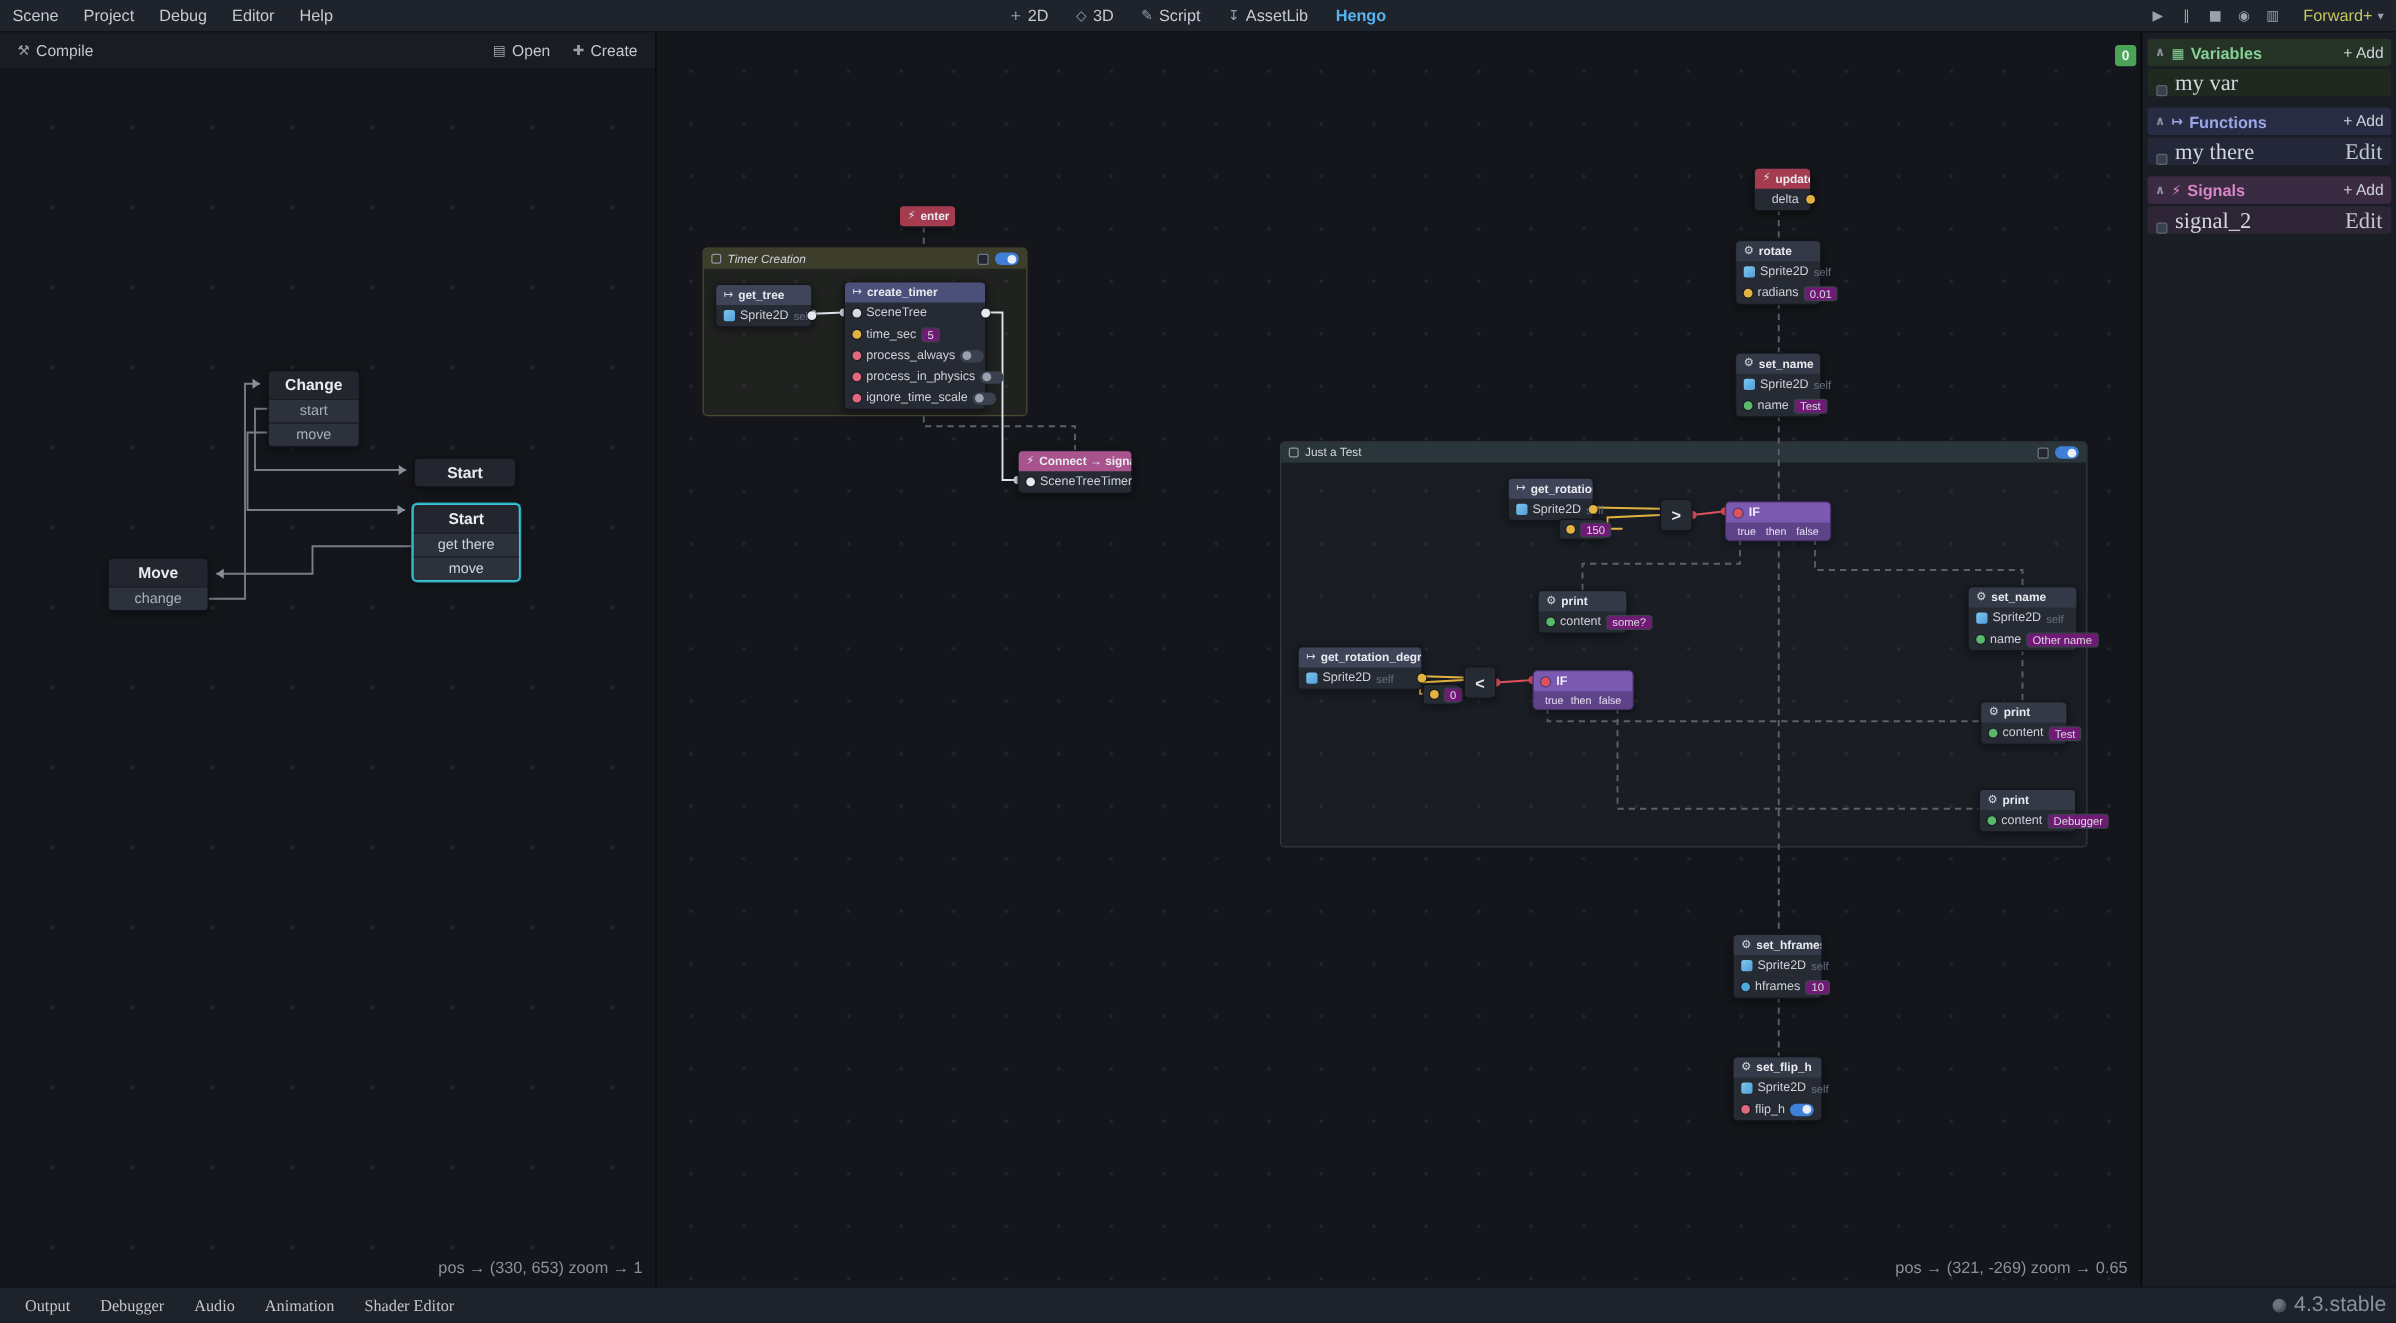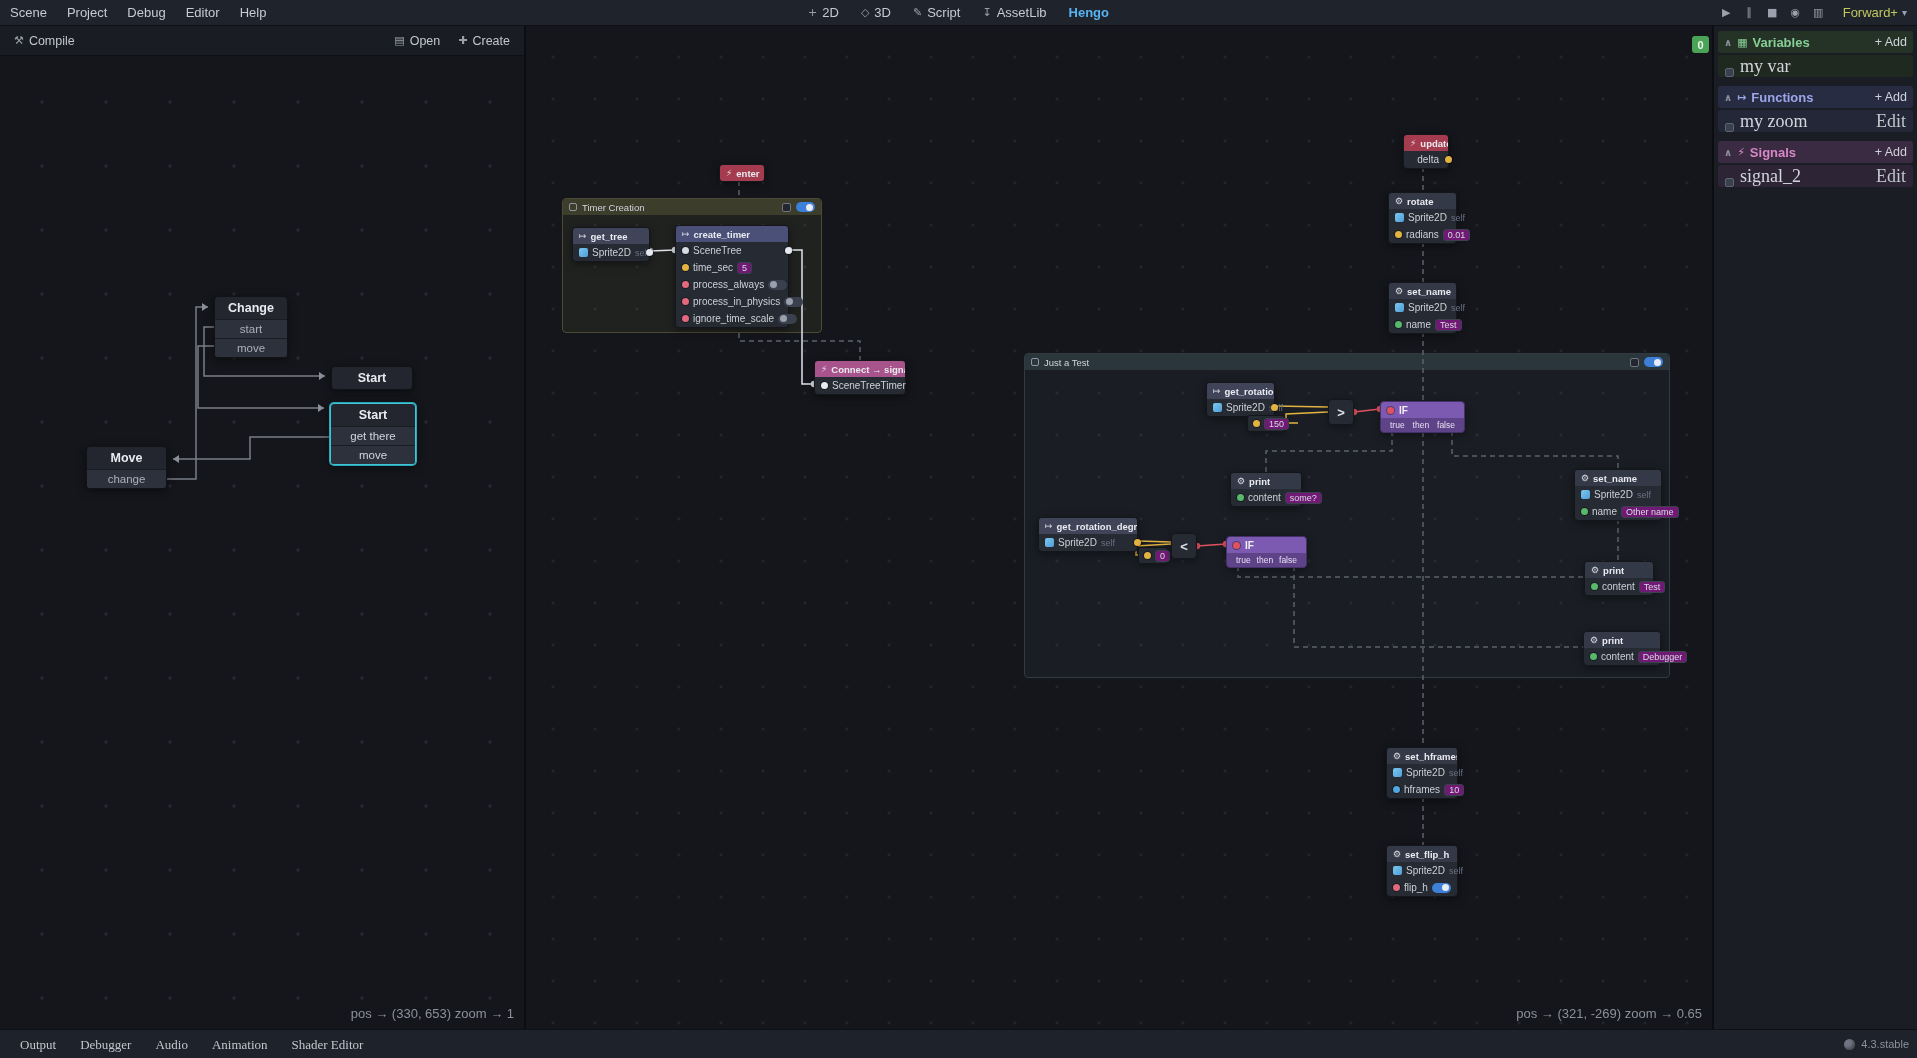--- a/index.html
+++ b/index.html
@@ -53,42 +53,42 @@
 .rout{justify-content:flex-end;padding-right:9px;}
 .rout .dot{position:absolute;right:-4px;top:5px;}
 .vvalue{position:absolute;z-index:3;height:17px;display:flex;align-items:center;gap:4px;padding:0 5px;background:#262a33;border:1px solid #14161c;border-radius:3px;box-shadow:0 2px 6px rgba(0,0,0,.4);}
 .vop{position:absolute;z-index:3;display:flex;align-items:center;justify-content:center;background:#262a33;border:1px solid #14161c;border-radius:4px;font-size:13px;font-weight:bold;color:#dfe3ea;box-shadow:0 2px 6px rgba(0,0,0,.4);}
 .ifnode{position:absolute;z-index:3;background:#7d5ab2;border:1px solid #46306a;border-radius:4px;box-shadow:0 2px 8px rgba(0,0,0,.45);}
 .ifhdr{height:16px;display:flex;align-items:center;gap:5px;padding:0 6px;font-weight:bold;color:#f1edf9;font-size:10px;}
 .iffoot{height:14px;display:flex;justify-content:space-between;align-items:center;padding:0 9px;background:rgba(18,8,34,.28);border-radius:0 0 3px 3px;font-size:8.5px;color:#e6e0f2;}
 
 .vframe{position:absolute;z-index:1;border-radius:4px;}
 .vframe.olive{background:rgba(150,150,80,.10);border:1px solid #4c4a33;}
-.vframe.olive .fhdr{background:#3d3d2b;}
+.vframe.olive .fhdr{background:#3d3d2b;font-style:italic;}
 .vframe.teal{background:rgba(110,140,150,.07);border:1px solid #303b41;}
 .vframe.teal .fhdr{background:#2a363b;}
 .fhdr{height:16px;display:flex;align-items:center;gap:5px;padding:0 6px;border-radius:3px 3px 0 0;font-size:9.5px;color:#d0d5dc;}
 .fcheck{width:8px;height:8px;border:1px solid #9096a0;border-radius:2px;flex:none;}
 .fspace{flex:1;}
 .fswatch{width:9px;height:9px;border:1px solid #70767f;background:#23262e;border-radius:2px;}
 
 .right-panel{width:203px;flex:none;background:#1a1d23;padding:5px 4px;display:flex;flex-direction:column;}
 .rsection{margin-bottom:9px;}
 .rheader{height:22px;display:flex;align-items:center;gap:5px;padding:0 6px;border-radius:3px;font-size:13px;font-weight:bold;}
 .rchev{color:#8b919c;font-size:10px;}
 .ricon{font-size:11px;}
 .radd{margin-left:auto;color:#ced2d9;font-weight:normal;font-size:12.5px;}
 .rrow{height:22px;display:flex;align-items:flex-end;gap:6px;padding:0 7px;border-radius:3px;margin-top:2px;font-size:18px;color:#d2d6dd;font-family:Liberation Serif, serif;}
 .rsq{width:9px;height:9px;border-radius:2px;background:#39414d;border:1px solid #5c6573;flex:none;}
 .redit{margin-left:auto;color:#c2c6cd;}
 
 .bottombar{height:29px;flex:none;background:#1e222a;border-top:1px solid #0e1014;display:flex;align-items:center;padding:0 8px;}
 .btabs{display:flex;height:100%;}
 .btab{padding:0 12px;font-size:13px;color:#c2c6cd;line-height:29px;cursor:default;font-family:Liberation Serif, serif;}
-.version{margin-left:auto;display:flex;align-items:center;gap:6px;color:#8b919c;font-size:11px;}
+.version{margin-left:auto;display:flex;align-items:center;gap:6px;color:#8b919c;font-size:17px;}
 .godot-dot{width:11px;height:11px;border-radius:50%;background:#6f7582;box-shadow:inset -2px -2px 3px rgba(0,0,0,.35);}
 </style>
 </head>
 <body>
 
 <div class="app">
   <header class="menubar">
     <div class="menus" id="menus" style="display:flex;">
         <span class="menu-item">Scene</span>
         <span class="menu-item">Project</span>
@@ -491,21 +491,21 @@
         </div>
         <div class="rsection">
           <div class="rheader" style="background: rgb(40, 44, 66);">
             <span class="rchev">∧</span>
             <span class="ricon" style="color: rgb(155, 166, 232);">↦</span>
             <span class="rtitle" style="color: rgb(155, 166, 232);">Functions</span>
             <span class="radd">+ Add</span>
           </div>
           <div class="rrow" style="background: rgb(35, 39, 55);">
             <span class="rsq"></span>
-            <span class="rname">my zoom</span>
+            <span class="rname">my there</span>
             <span class="redit">Edit</span>
           </div>
         </div>
         <div class="rsection">
           <div class="rheader" style="background: rgb(58, 42, 66);">
             <span class="rchev">∧</span>
             <span class="ricon" style="color: rgb(214, 136, 198);">⚡</span>
             <span class="rtitle" style="color: rgb(214, 136, 198);">Signals</span>
             <span class="radd">+ Add</span>
           </div>

